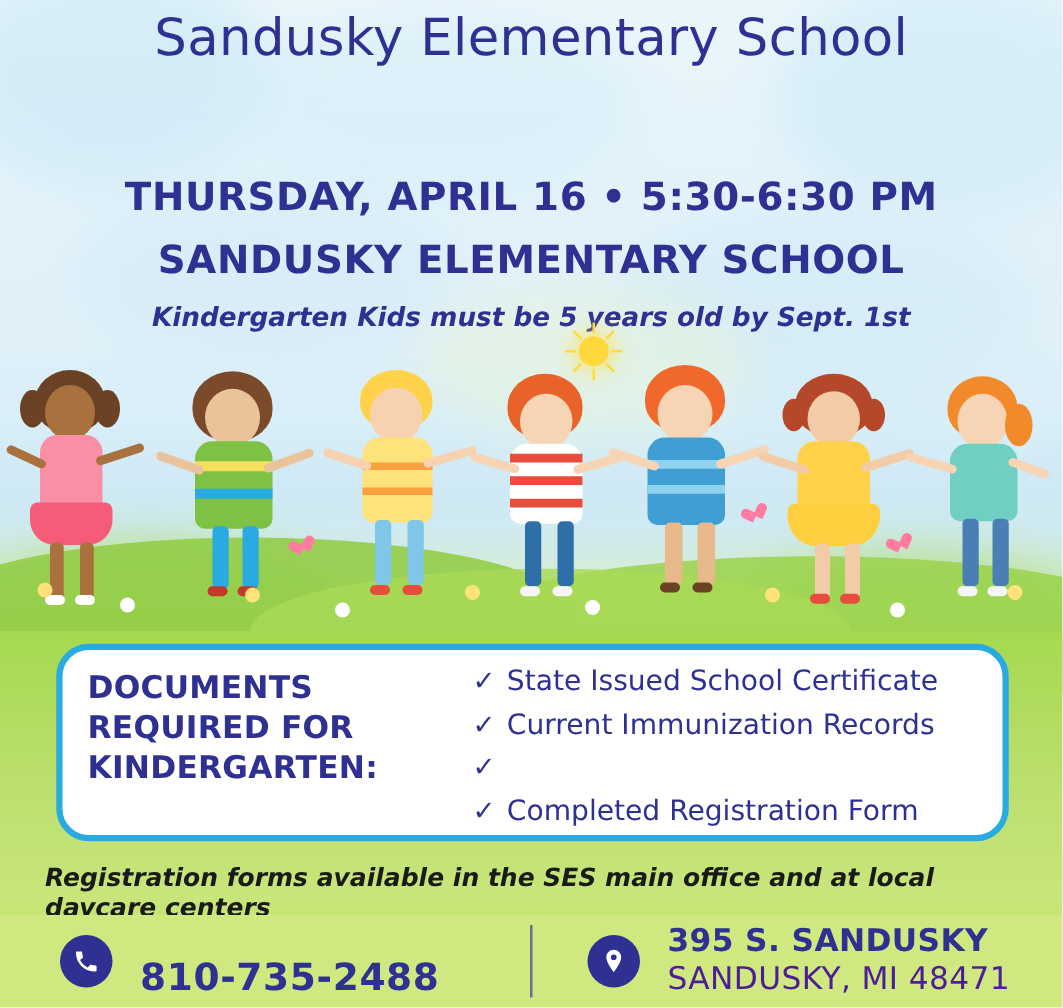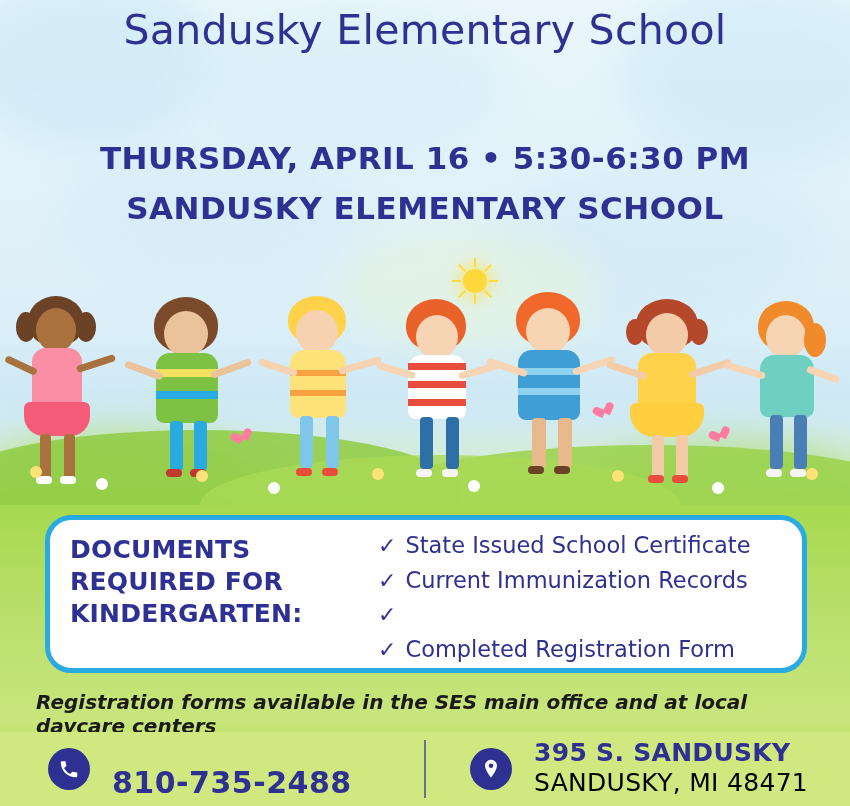--- a/index.html
+++ b/index.html
@@ -191,40 +191,41 @@
     background: #2e3192; opacity: .65;
   }
   .addr1 {
     position: absolute; left: 534px; top: 6px;
     font-family: "DejaVu Sans", sans-serif;
     font-size: 25px; color: #2e3192; letter-spacing: .3px; font-weight: bold;
   }
   .addr2 {
     position: absolute; left: 534px; top: 36px;
     font-family: "DejaVu Sans", sans-serif;
-    font-size: 25px; color: #000000; letter-spacing: .3px;
+    font-size: 25px; color: #4c1d95; letter-spacing: .3px;
   }
 </style>
 </head>
 <body>
 
 <div class="poster">
 
   <div class="blotch b1"></div>
   <div class="blotch b2"></div>
   <div class="blotch b3"></div>
   <div class="blotch b4"></div>
   <div class="blotch b5"></div>
   <div class="blotch b6"></div>
   <div class="blotch b7"></div>
   <div class="blotch b8"></div>
 
   <div class="school-name">Sandusky Elementary School</div>
   <div class="date-line">THURSDAY, APRIL 16  •   5:30-6:30 PM</div>
   <div class="venue-line">SANDUSKY ELEMENTARY SCHOOL</div>
+  <div class="age-note">Kindergarten Kids must be 5  years old by Sept. 1st</div>
 
   <div class="sun">
     <div class="ray" style="transform:rotate(0deg)"></div>
     <div class="ray" style="transform:rotate(45deg)"></div>
     <div class="ray" style="transform:rotate(90deg)"></div>
     <div class="ray" style="transform:rotate(135deg)"></div>
     <div class="sun-core"></div>
   </div>
 
   <div class="hill hill-a"></div>

